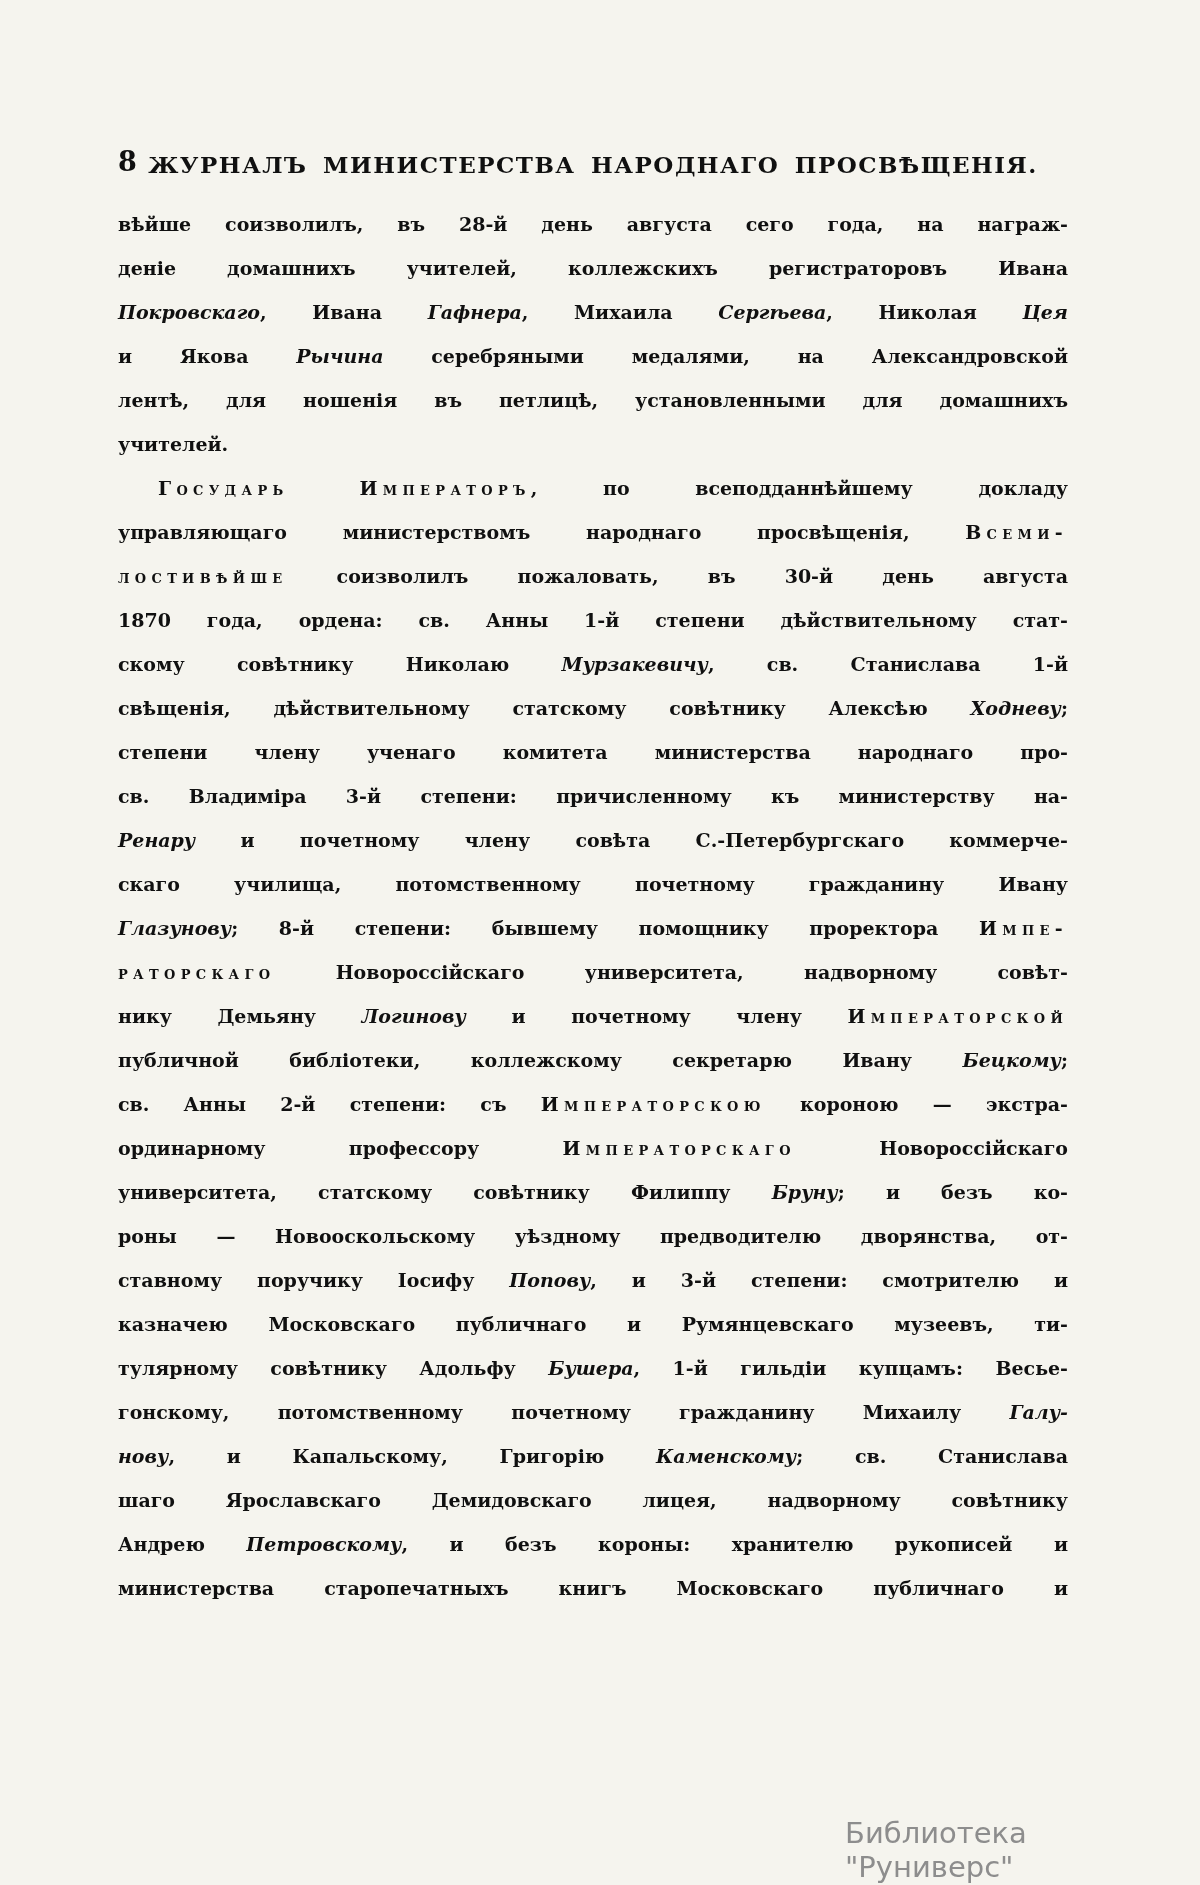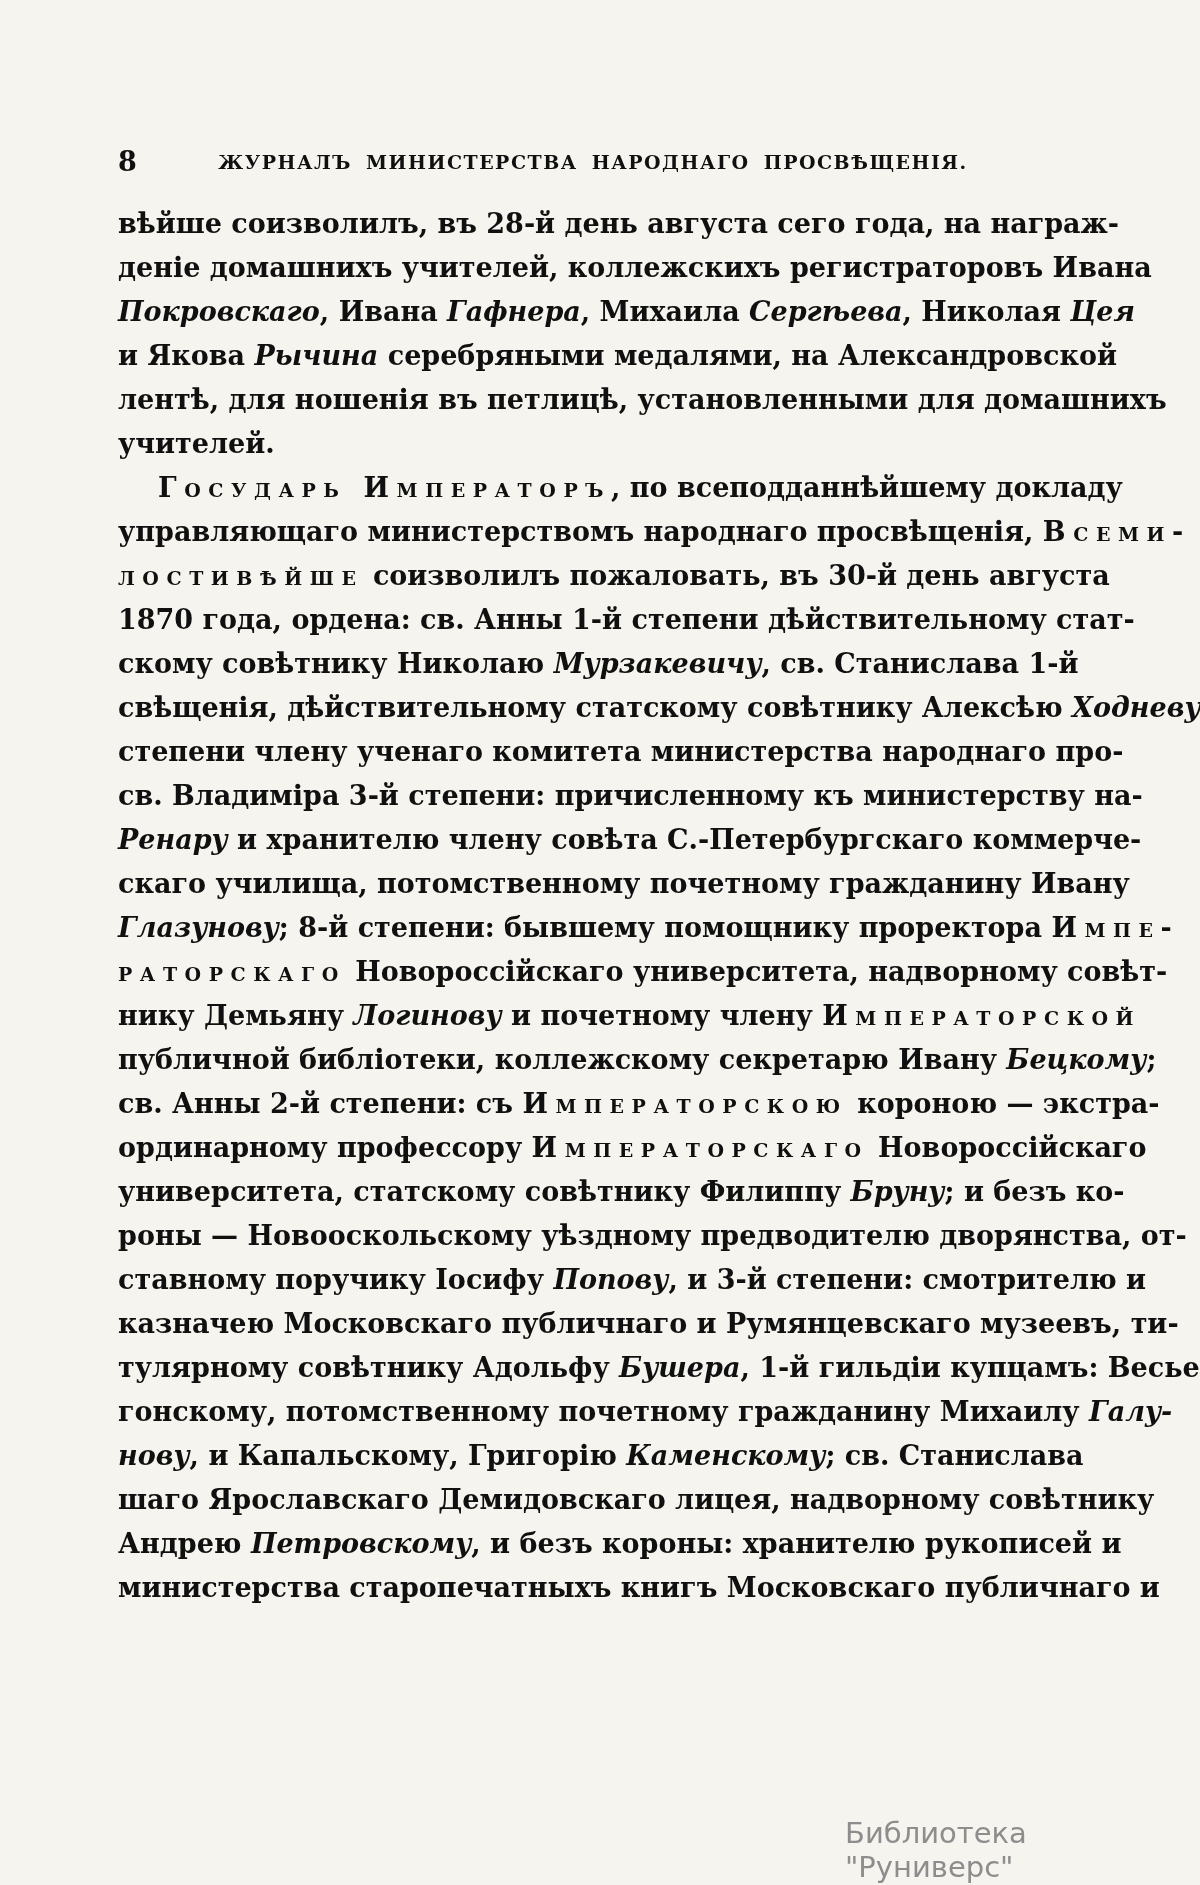--- a/index.html
+++ b/index.html
@@ -4,24 +4,24 @@
 <style>
   html,body{margin:0;padding:0;}
   body{
     width:1200px;height:1885px;position:relative;
     font-family:"DejaVu Serif", serif;
     overflow:hidden;
   }
   .page{position:absolute;inset:0;}
   .running-head{position:absolute;top:144px;left:118px;width:950px;height:36px;color:#101010;}
   .pagenum{position:absolute;left:0;top:2px;font-size:27px;font-weight:bold;}
-  .head-title{display:block;text-align:center;font-size:19px;font-weight:bold;letter-spacing:1.5px;padding-top:7px;word-spacing:6px;}
+  .head-title{display:block;text-align:center;font-size:23px;font-weight:bold;letter-spacing:1.5px;padding-top:7px;word-spacing:6px;}
   .body-text{
     position:absolute;left:118px;top:202px;width:950px;
-    font-size:27px;font-weight:bold;color:#101010;
+    font-size:19px;font-weight:bold;color:#101010;
   }
   .line{
     height:44px;line-height:44px;white-space:nowrap;
     text-align:justify;text-align-last:justify;
   }
   .line.no-just{text-align:left;text-align-last:left;}
   .line.indent{padding-left:40px;}
   .i{font-style:italic;}
   .sp{font-variant:small-caps;letter-spacing:0.28em;}
   .watermark{
@@ -47,21 +47,21 @@
       <div class="line"><span>лентѣ, для ношенія въ петлицѣ, установленными для домашнихъ</span></div>
       <div class="line no-just"><span>учителей.</span></div>
       <div class="line indent"><span class="sp">Государь Императоръ</span><span>, по всеподданнѣйшему докладу</span></div>
       <div class="line"><span>управляющаго министерствомъ народнаго просвѣщенія, </span><span class="sp">Всеми-</span></div>
       <div class="line"><span class="sp">лостивѣйше</span><span> соизволилъ пожаловать, въ 30-й день августа</span></div>
       <div class="line"><span>1870 года, ордена: св. Анны 1-й степени дѣйствительному стат-</span></div>
       <div class="line"><span>скому совѣтнику Николаю </span><span class="i">Мурзакевичу</span><span>, св. Станислава 1-й</span></div>
       <div class="line"><span>свѣщенія, дѣйствительному статскому совѣтнику Алексѣю </span><span class="i">Ходневу</span><span>;</span></div>
       <div class="line"><span>степени члену ученаго комитета министерства народнаго про-</span></div>
       <div class="line"><span>св. Владиміра 3-й степени: причисленному къ министерству на-</span></div>
-      <div class="line"><span class="i">Ренару</span><span> и хранителю члену совѣта С.-Петербургскаго коммерче-</span></div>
+      <div class="line"><span class="i">Ренару</span><span> и почетному члену совѣта С.-Петербургскаго коммерче-</span></div>
       <div class="line"><span>скаго училища, потомственному почетному гражданину Ивану</span></div>
       <div class="line"><span class="i">Глазунову</span><span>; 8-й степени: бывшему помощнику проректора </span><span class="sp">Импе-</span></div>
       <div class="line"><span class="sp">раторскаго</span><span> Новороссійскаго университета, надворному совѣт-</span></div>
       <div class="line"><span>нику Демьяну </span><span class="i">Логинову</span><span> и почетному члену </span><span class="sp">Императорской</span></div>
       <div class="line"><span>публичной библіотеки, коллежскому секретарю Ивану </span><span class="i">Бецкому</span><span>;</span></div>
       <div class="line"><span>св. Анны 2-й степени: съ </span><span class="sp">Императорскою</span><span> короною — экстра-</span></div>
       <div class="line"><span>ординарному профессору </span><span class="sp">Императорскаго</span><span> Новороссійскаго</span></div>
       <div class="line"><span>университета, статскому совѣтнику Филиппу </span><span class="i">Бруну</span><span>; и безъ ко-</span></div>
       <div class="line"><span>роны — Новооскольскому уѣздному предводителю дворянства, от-</span></div>
       <div class="line"><span>ставному поручику Іосифу </span><span class="i">Попову</span><span>, и 3-й степени: смотрителю и</span></div>

